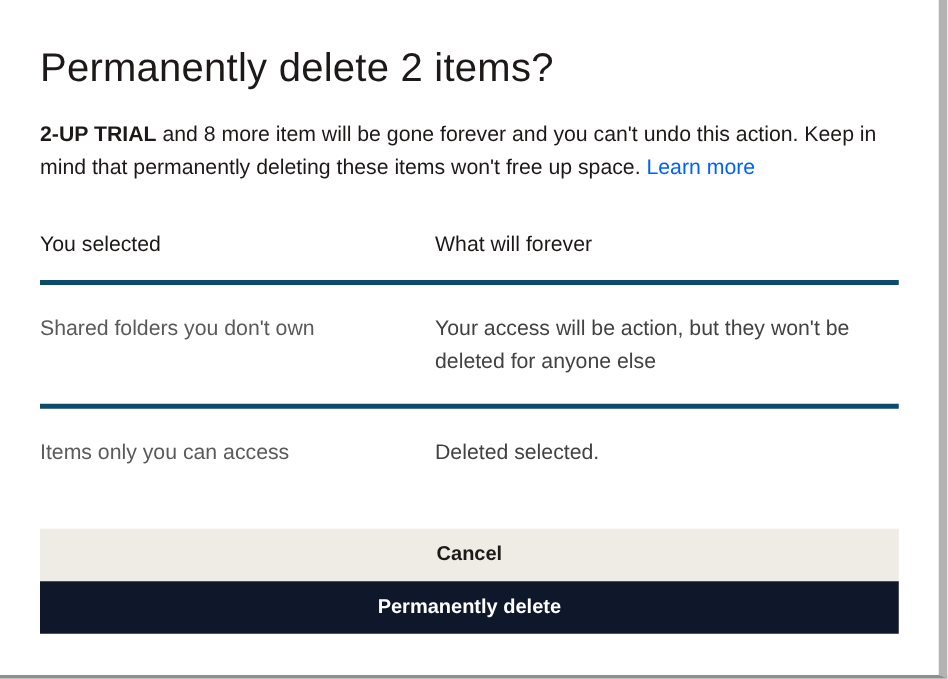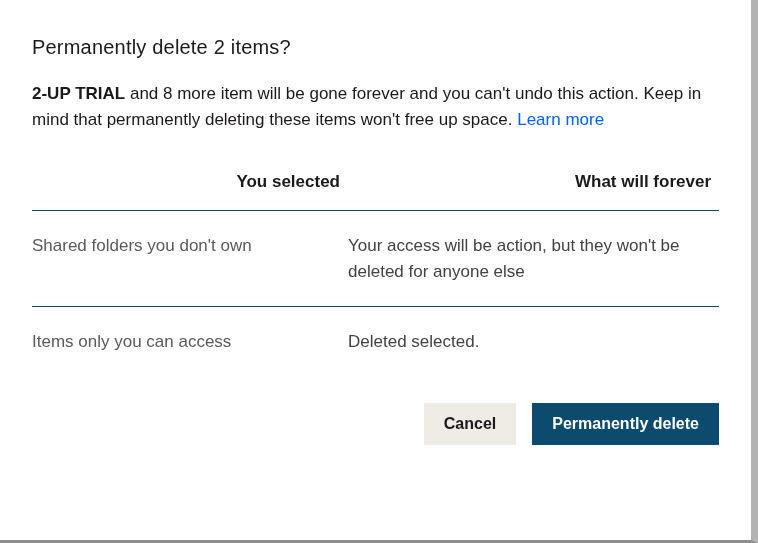--- a/index.html
+++ b/index.html
@@ -18,21 +18,21 @@
     height: 543px;
     box-sizing: border-box;
     border-right: 7px solid #b3b3b4;
     border-bottom: 3px solid #8f8f90;
   }
   .dialog {
     box-sizing: border-box;
     padding: 36px 32px 24px 32px;
   }
   .title {
-    font-size: 20px;
+    font-size: 32px;
     font-weight: 400;
     margin: 0 0 22px 0;
     letter-spacing: 0.2px;
   }
   .body {
     font-size: 17px;
     line-height: 1.5;
     color: #1e1919;
     margin: 0 0 40px 0;
   }
@@ -46,58 +46,59 @@
     margin-top: 32px;
   }
   .table {
     width: 100%;
     border-collapse: collapse;
     table-layout: fixed;
   }
   .table col.c1 { width: 46%; }
   .table col.c2 { width: 54%; }
   .table th {
-    text-align: right;
+    text-align: left;
     font-size: 17px;
-    font-weight: 700;
+    font-weight: 400;
     padding: 0 8px 18px 0;
     vertical-align: top;
   }
   .table td {
-    border-top: 1px solid #0c4a6e;
+    border-top: 4px solid #0c4a6e;
     padding: 22px 8px 22px 0;
     font-size: 17px;
     font-weight: 400;
     color: #424242;
     line-height: 1.5;
     vertical-align: top;
   }
   .table td.left {
     color: #5a5a5a;
   }
   .actions {
     display: flex;
     justify-content: flex-end;
-    gap: 16px;
+    gap: 0;
     margin-top: 26px;
+    flex-direction: column;
   }
   .btn {
     font-size: 16px;
     font-weight: 600;
     padding: 12px 20px;
     border: none;
     cursor: pointer;
     font-family: inherit;
   }
   .btn-cancel {
     background: #efece6;
     color: #1e1919;
   }
   .btn-primary {
-    background: #0c4a6e;
+    background: #0f172a;
     color: #ffffff;
   }
 </style>
 </head>
 <body>
 
 <div class="frame">
   <div class="dialog">
 
     <h1 class="title">Permanently delete 2 items?</h1>

